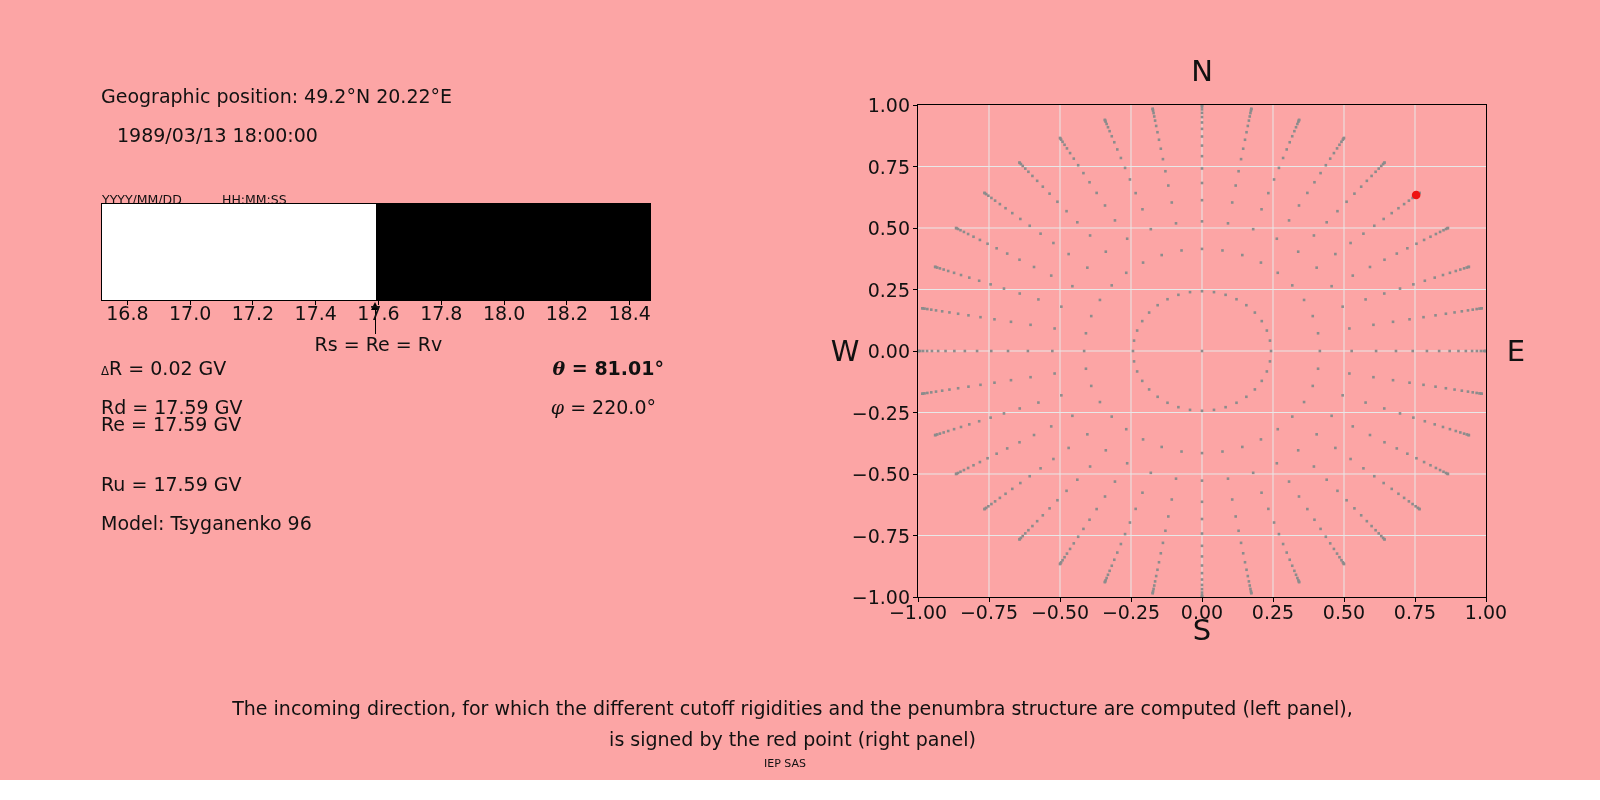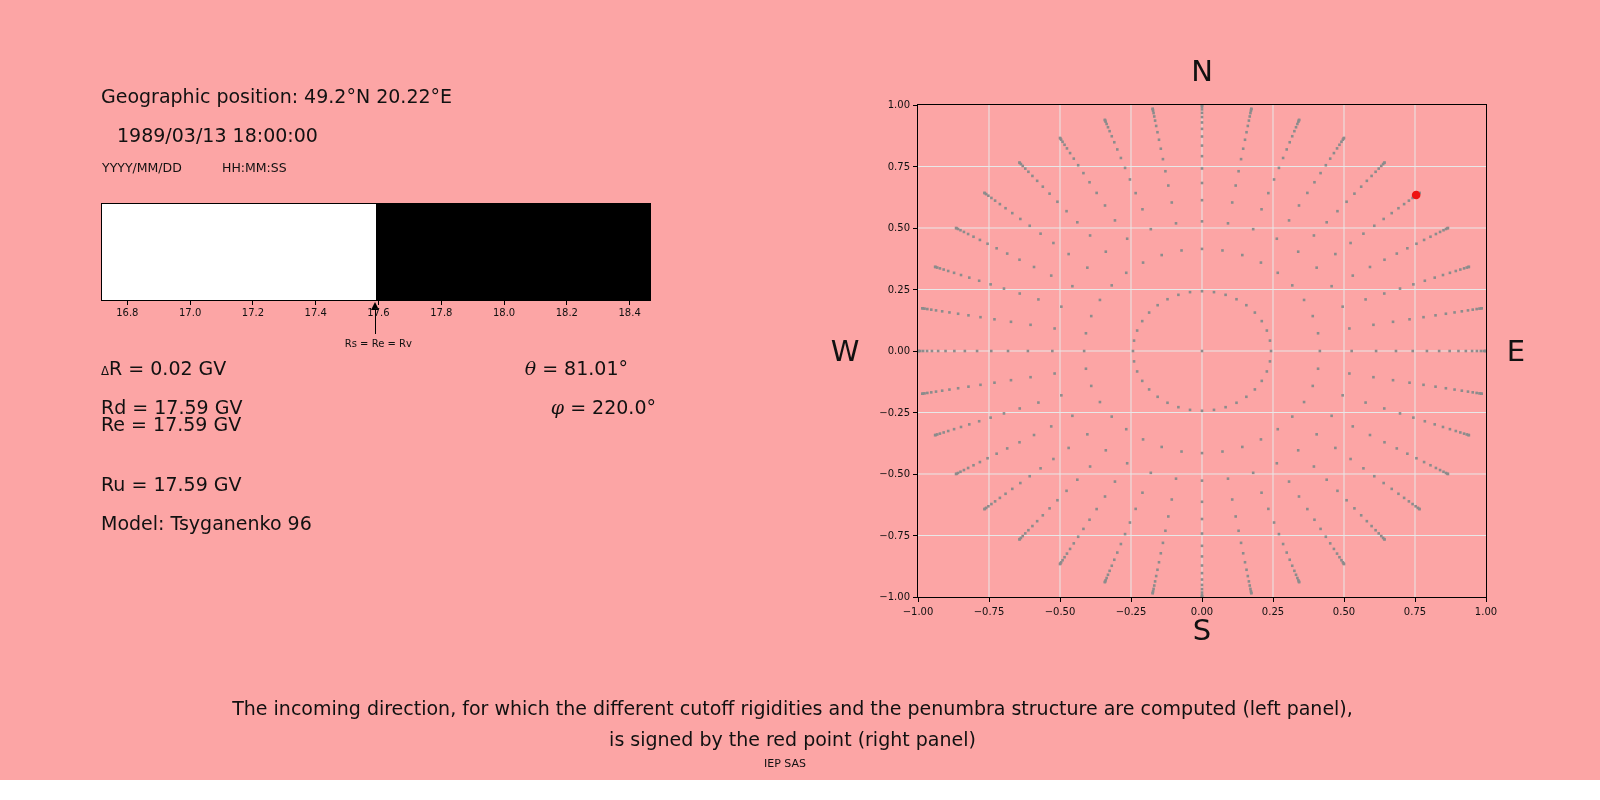--- a/index.html
+++ b/index.html
@@ -1,22 +1,22 @@
 <!DOCTYPE html>
 <html><head>
 <meta charset="utf-8">
 <style>
   html,body{margin:0;padding:0;background:#fff;}
   .canvas{position:relative;width:1600px;height:780px;background:#fca5a5;overflow:hidden;
           font-family:"DejaVu Sans","Liberation Sans",sans-serif;color:#111;}
   .abs{position:absolute;}
   .t19{font-size:19px;line-height:23px;}
   .t25{font-size:25px;line-height:28px;}
-  .t12{font-size:12.5px;line-height:15px;}
-  .t13{font-size:10px;line-height:16px;}
+  .t12{font-size:12.5px;line-height:15px;margin-top:32px;}
+  .t13{font-size:19px;line-height:16px;}
   .t29{font-size:29px;line-height:32px;}
   .t11{font-size:11px;line-height:13px;}
   .center{text-align:center;}
   .right{text-align:right;}
   .math{font-family:"DejaVu Serif","Liberation Serif",serif;font-style:italic;}
   .delta{font-size:0.62em;}
   
   #pen-box{left:101px;top:203px;width:550px;height:98px;border:1.5px solid #000;
            box-sizing:border-box;background:#fff;}
   #pen-black{position:absolute;top:0;bottom:0;right:0;background:#000;}
@@ -49,21 +49,21 @@
   <div class="abs t13 center" id="pen-annotation" style="width: 130px; left: 313.372px; top: 336px;">Rs = Re = Rv</div>
 
   <div class="abs t19" style="left:101px;top:357px;">
     <span class="delta">Δ</span><span>R = 0.02 GV</span>
   </div>
   <div class="abs t19" style="left:101px;top:396px;">Rd = 17.59 GV</div>
   <div class="abs t19" style="left:101px;top:413px;">Re = 17.59 GV</div>
   <div class="abs t19" style="left:101px;top:473px;">Ru = 17.59 GV</div>
   <div class="abs t19" style="left:101px;top:512px;">Model: Tsyganenko 96</div>
 
-  <div class="abs t19 right" style="left:452px;top:357px;width:176px;">
+  <div class="abs t19 right" style="left:488px;top:357px;width:176px;font-weight:bold;">
     <span class="math">θ</span><span> = 81.01°</span>
   </div>
   <div class="abs t19 right" style="left:480px;top:396px;width:176px;">
     <span class="math">φ</span><span> = 220.0°</span>
   </div>
 
   <div class="abs t29 center" style="left:1152px;top:55px;width:100px;">N</div>
   <div class="abs t29 center" style="left:1152px;top:614px;width:100px;">S</div>
   <div class="abs t29 center" style="left:795px;top:335px;width:100px;">W</div>
   <div class="abs t29 center" style="left:1466px;top:335px;width:100px;">E</div>

